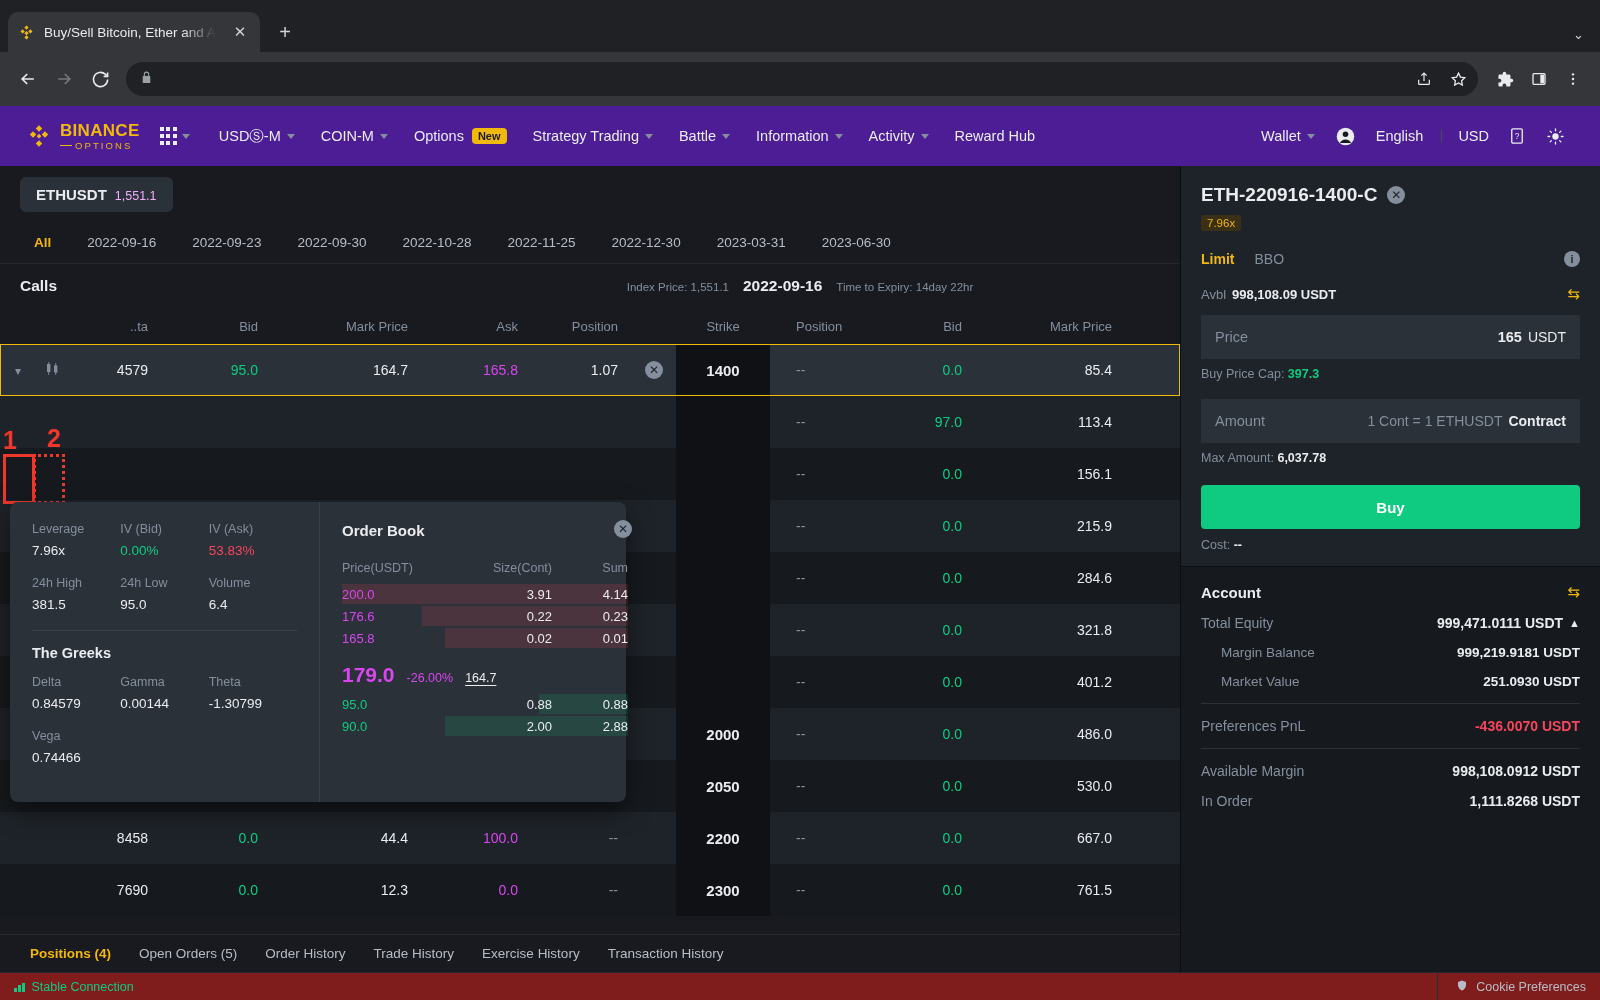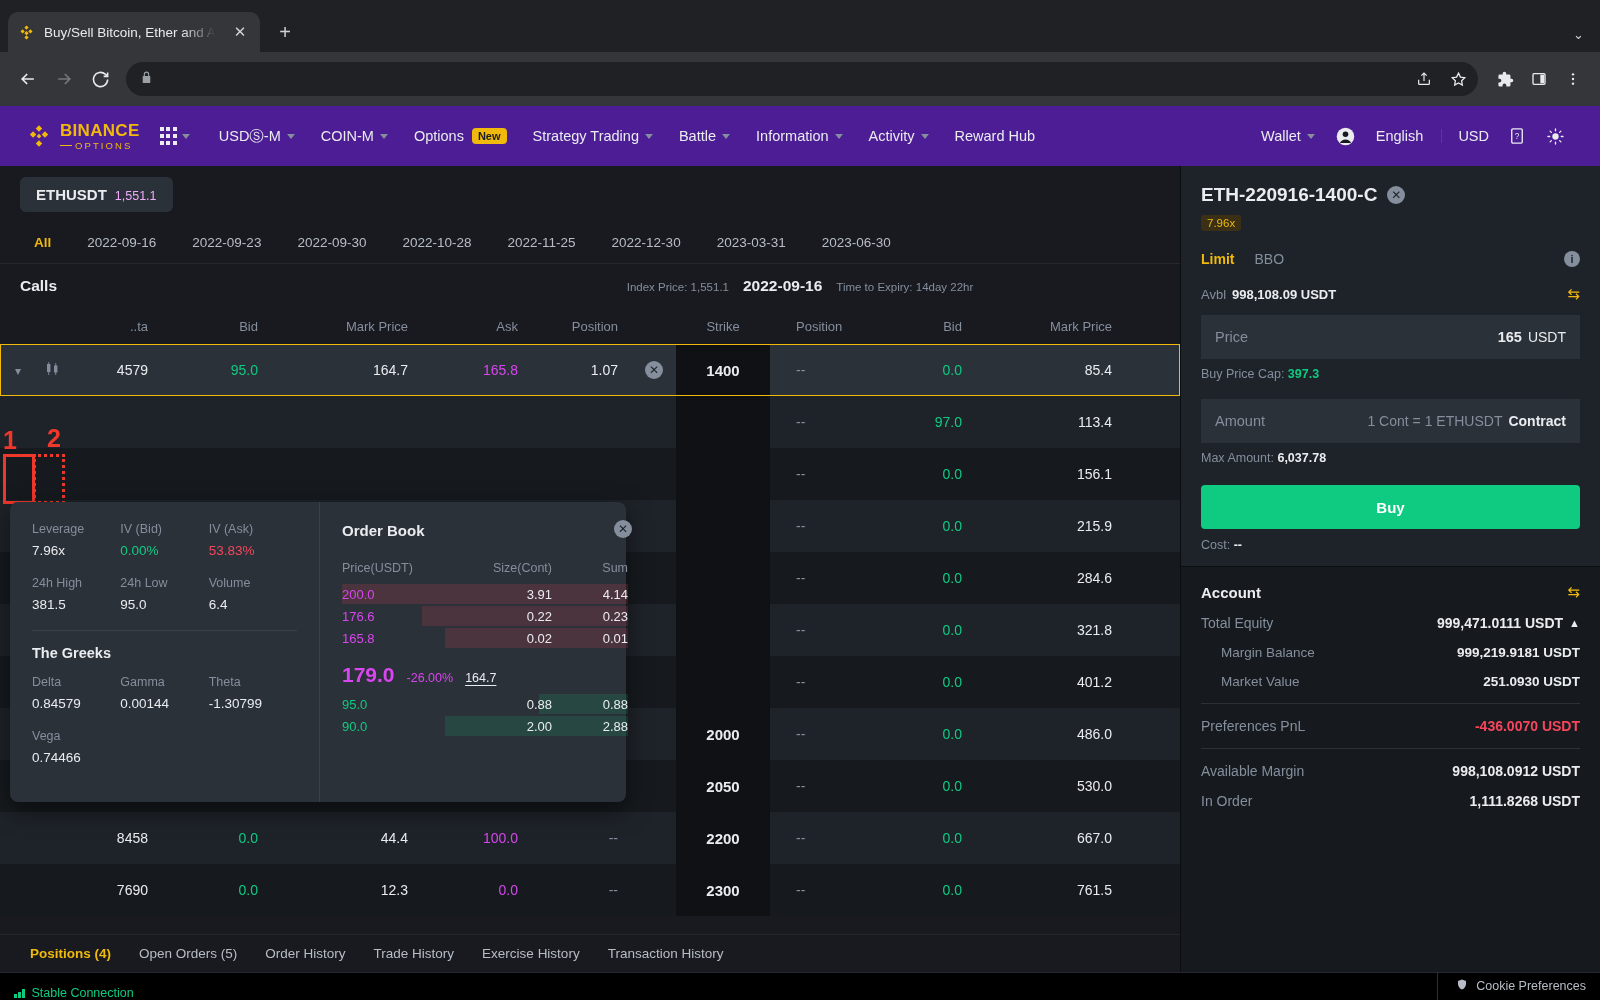--- a/index.html
+++ b/index.html
@@ -238,21 +238,21 @@
   
   .bottom-tabs {
     position:absolute; left:0; bottom:28px; width:1180px; height:38px;
     display:flex; align-items:center; padding:0 16px; gap:0;
     border-top:1px solid #23272e; background:#181a20;
   }
   .btab { color:#b7bdc6; font-size:13.5px; padding: 0 14px;}
   .btab.active { color:#f0b90b; font-weight:bold;}
   .statusbar {
     position:absolute; left:0; bottom:0; width:1600px; height:28px;
-    background:#000000; border-top:1px solid #23272e; display:flex; align-items:flex-end;
+    background:#7f1d1d; border-top:1px solid #23272e; display:flex; align-items:center;
     padding:0 14px;
   }
   .status-left { display:flex; align-items:center; gap:7px; color:#0ecb81; font-size:12.5px;}
   .bars { display:flex; align-items:flex-end; gap:1.5px; height:10px;}
   .bars i { width:2.5px; background:#0ecb81; display:block;}
   .cookie { margin-left:auto; display:flex; align-items:center; gap:8px; color:#b7bdc6; font-size:12.5px;
             border-left:1px solid #2b3139; padding-left:18px; height:28px;}
 </style>
 </head>
 <body>

